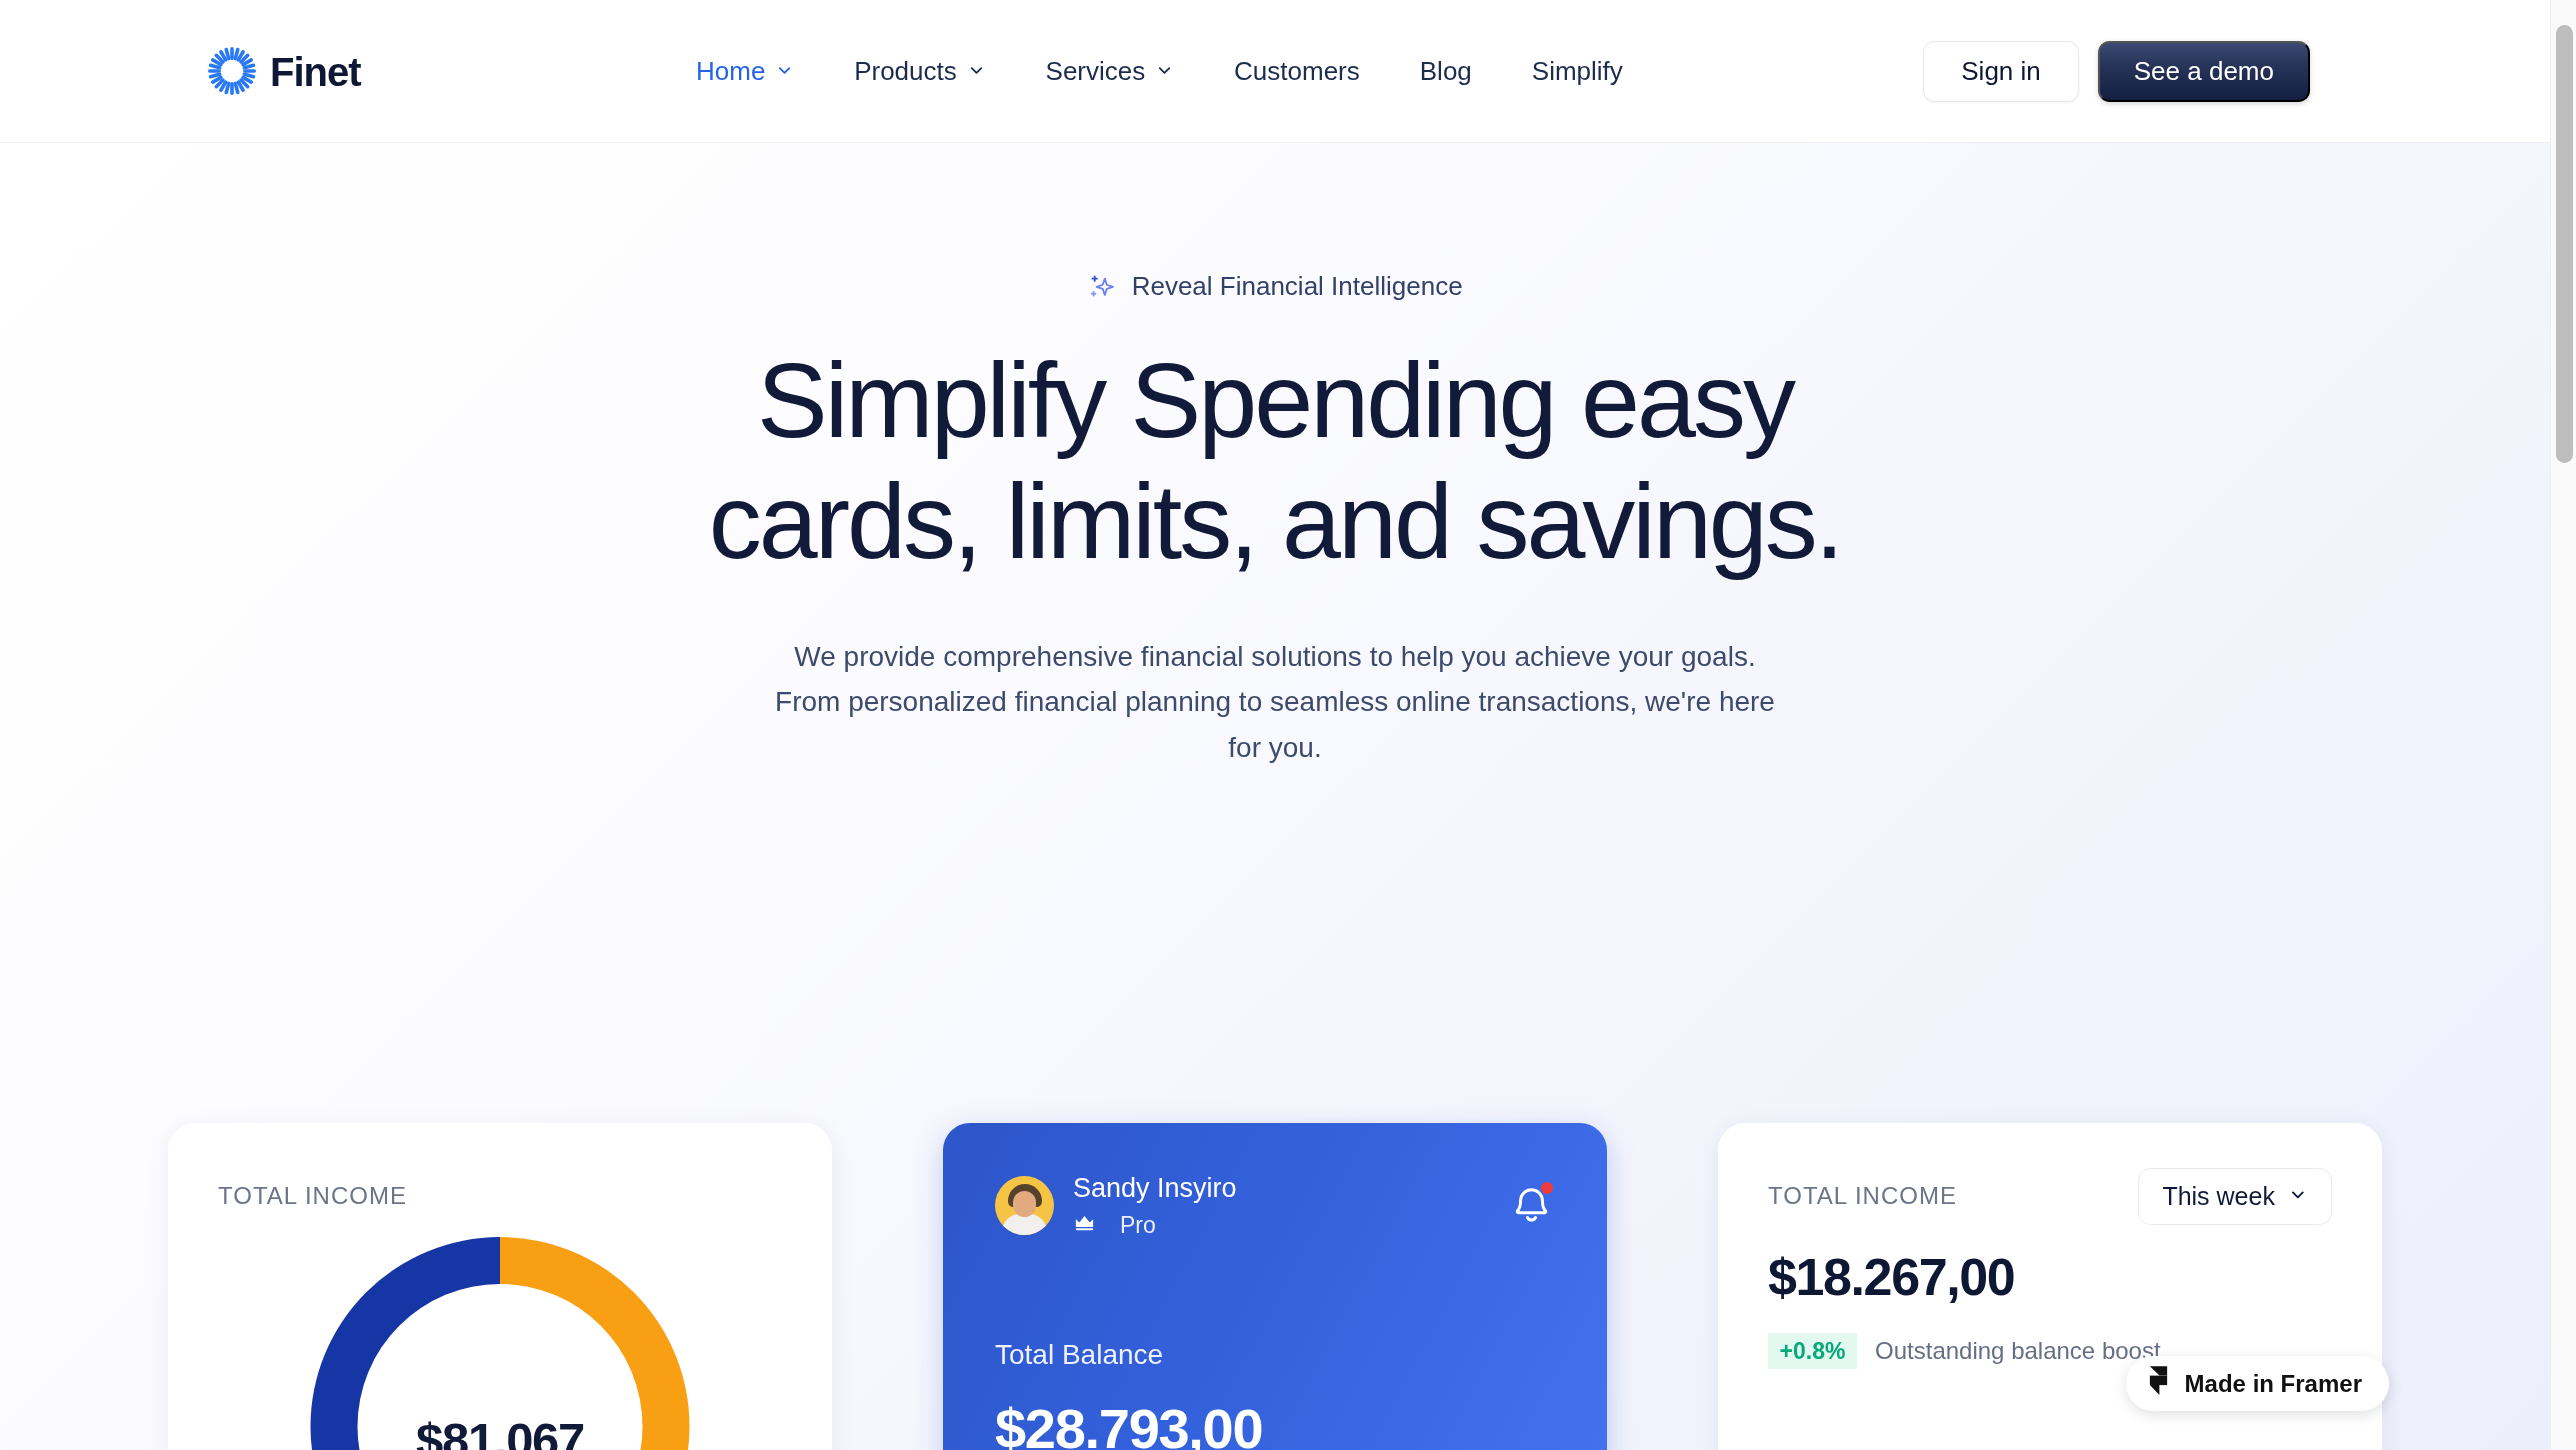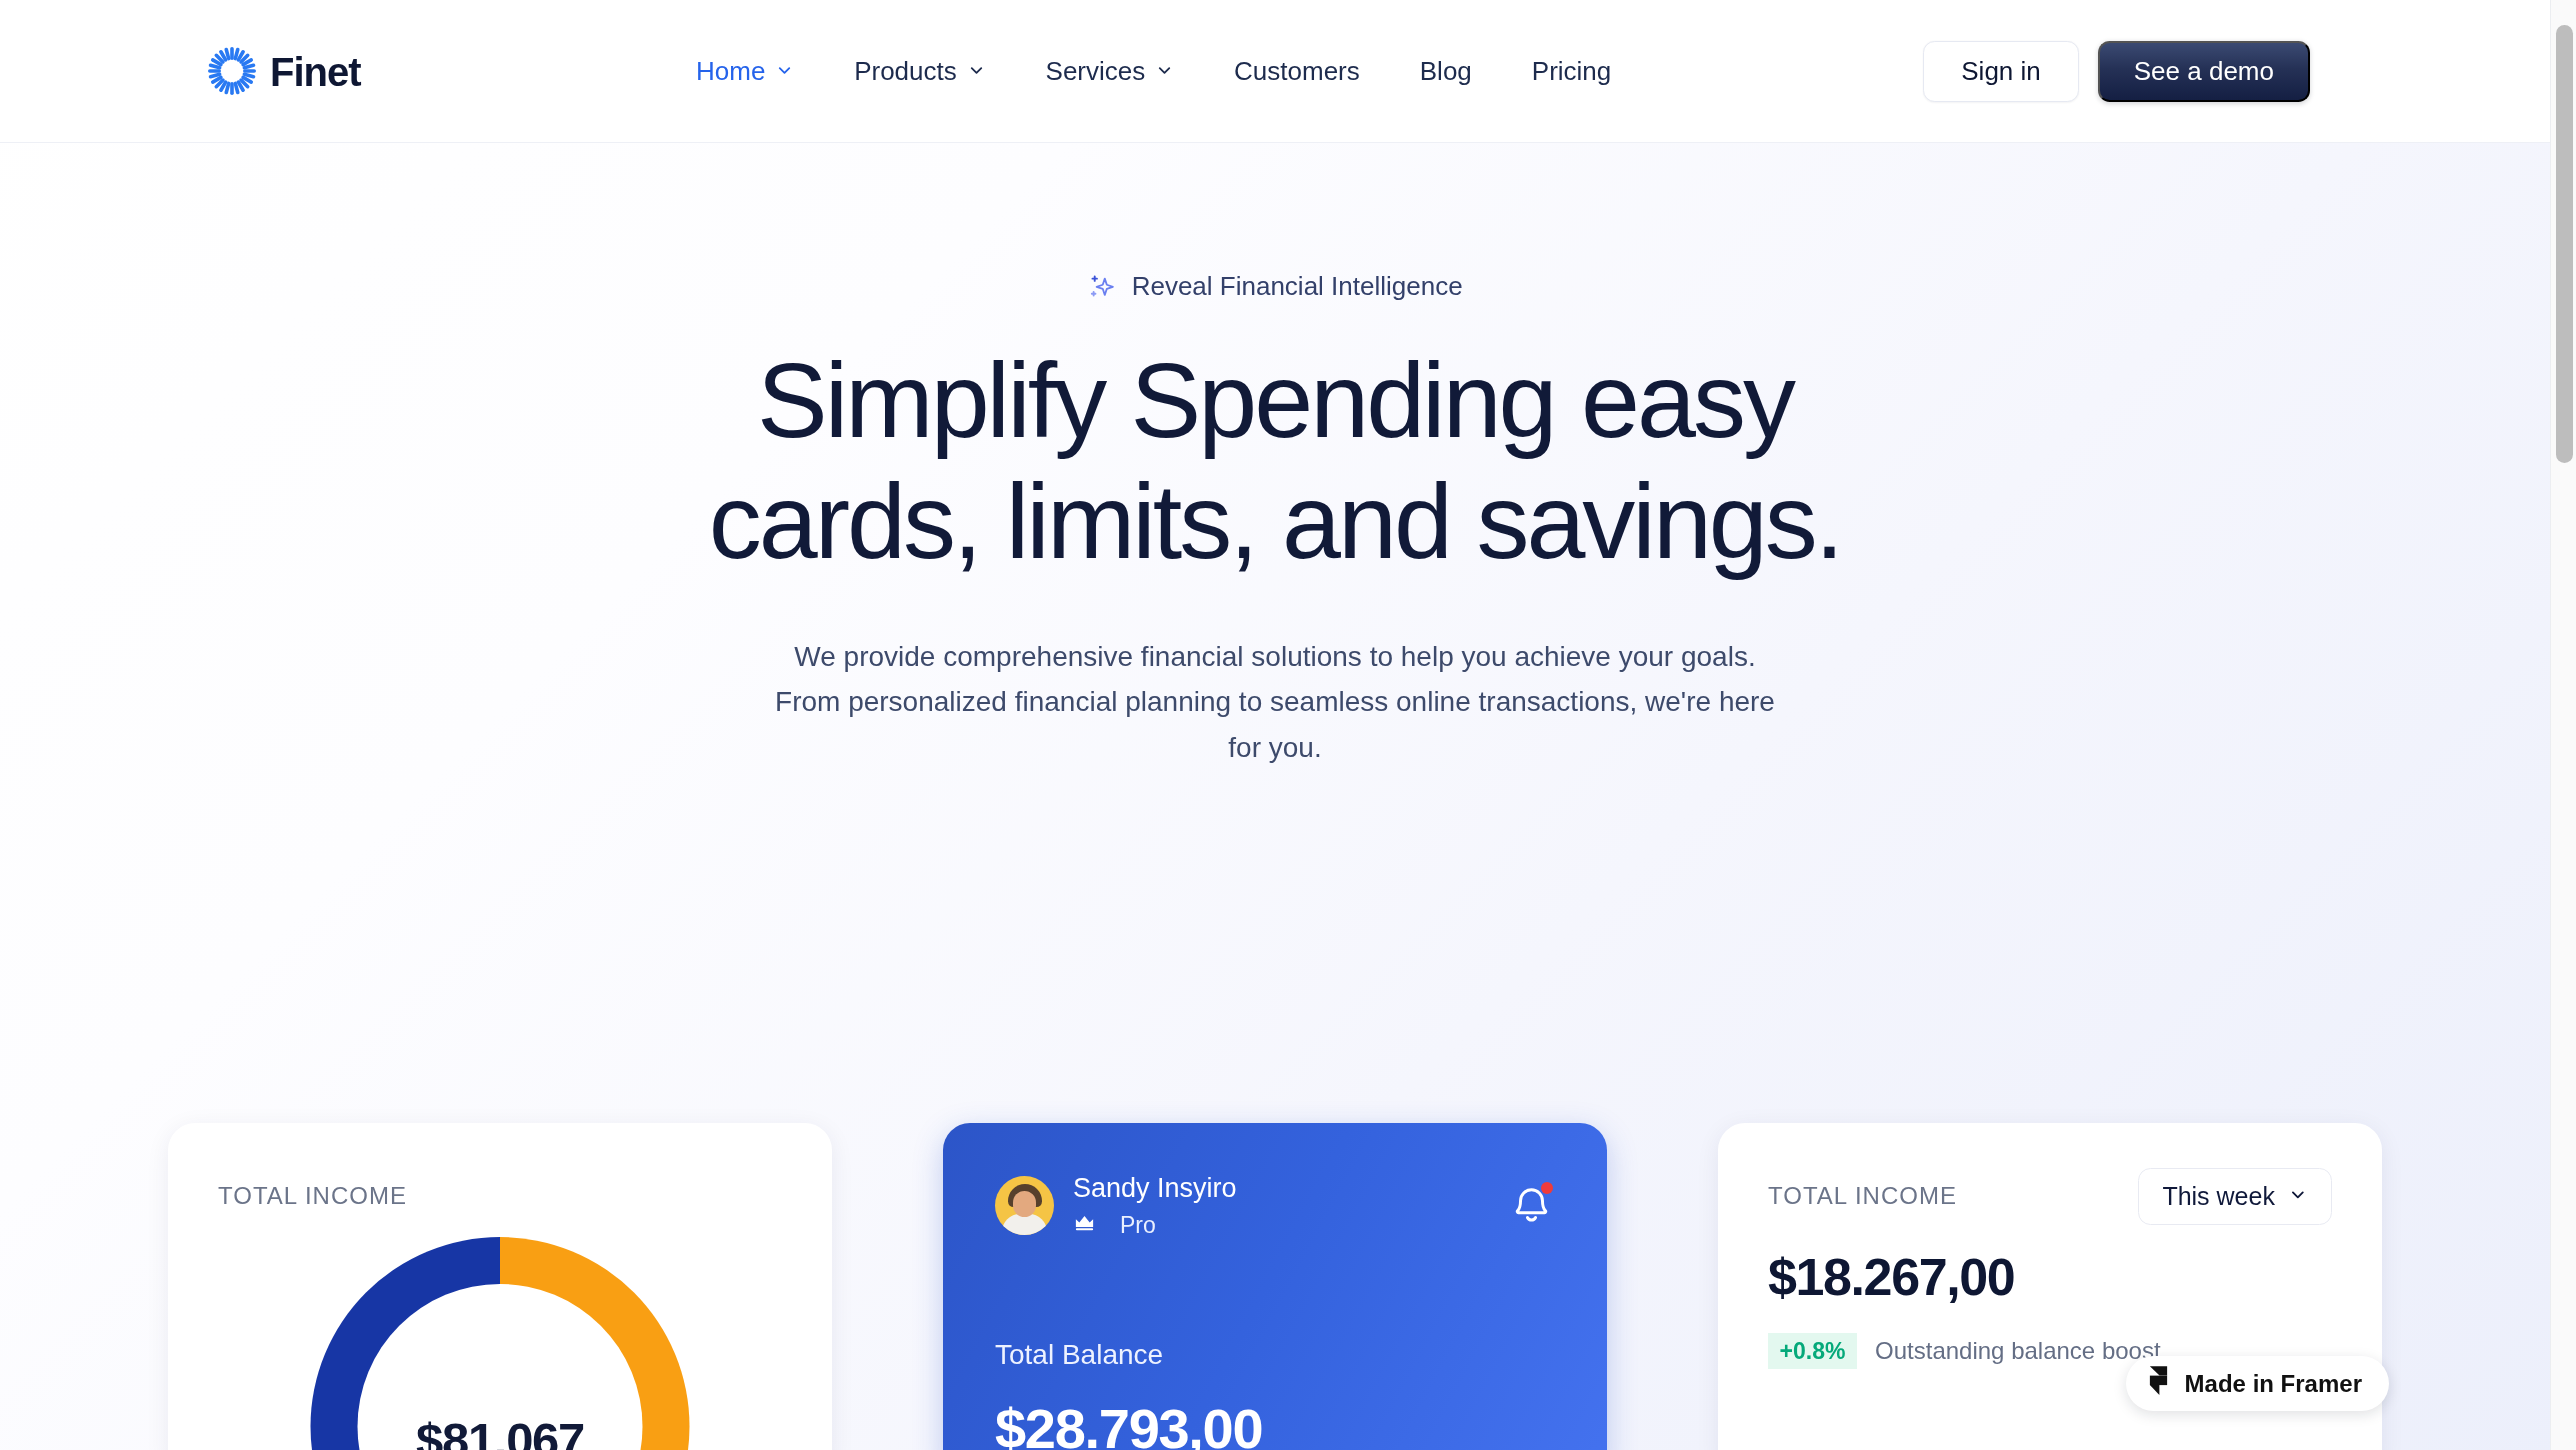--- a/index.html
+++ b/index.html
@@ -480,21 +480,21 @@
               </svg>
           </span>
         </div>
         <div class="nav-item">
           <span>Customers</span>
         </div>
         <div class="nav-item">
           <span>Blog</span>
         </div>
         <div class="nav-item">
-          <span>Pricing</span>
+          <span>Simplify</span>
         </div>
       </nav>
 
       <div class="auth">
         <button class="btn-signin">Sign in</button>
         <button class="btn-demo">See a demo</button>
       </div>
     </header>
 
     <section class="hero">

